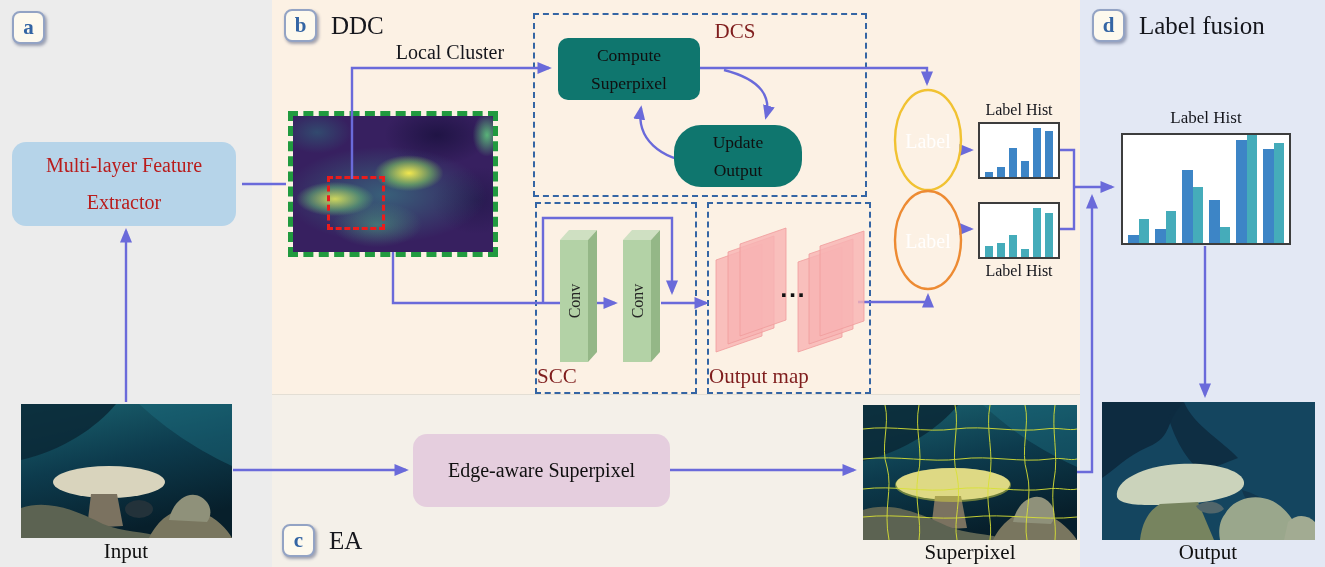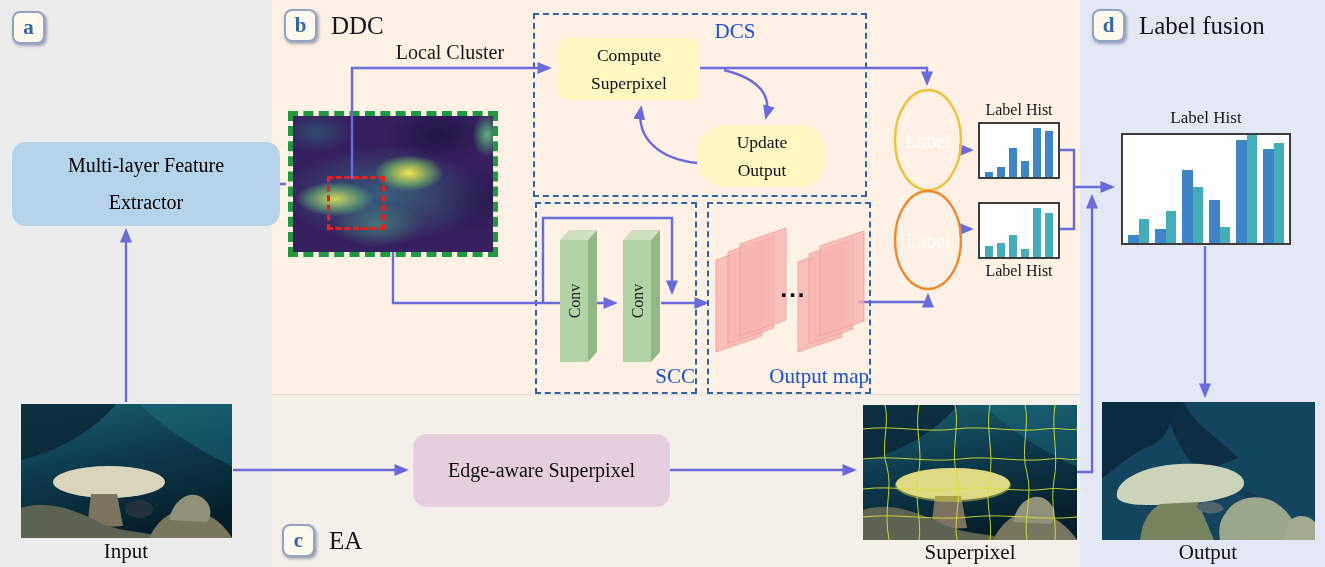--- a/index.html
+++ b/index.html
@@ -6,32 +6,32 @@
   #canvas{position:relative;width:1325px;height:567px;font-family:"Liberation Serif","DejaVu Serif",serif;overflow:hidden;background:#fff;}
   .panel{position:absolute;}
   .panel-a{left:0;top:0;width:272px;height:567px;background:#ececec;}
   .panel-b{left:272px;top:0;width:808px;height:394px;background:#fcf1e4;}
   .panel-c{left:272px;top:394px;width:808px;height:173px;background:#f4f0e9;border-top:1px solid #e3ded4;}
   .panel-d{left:1080px;top:0;width:245px;height:567px;background:#e3e8f4;}
   .hdr{position:absolute;display:flex;align-items:center;z-index:8;}
   .badge{display:inline-flex;align-items:center;justify-content:center;width:29px;height:29px;background:#fdf9ee;border:2px solid #93a3c4;border-radius:8px;box-shadow:1.5px 2px 3px rgba(60,70,110,.45);font-weight:bold;font-size:21px;color:#3465a4;}
   .hdr-title{margin-left:14px;font-size:25px;color:#15161c;}
   .node{position:absolute;display:flex;flex-direction:column;align-items:center;justify-content:center;text-align:center;z-index:7;}
-  .blue-node{left:12px;top:142px;width:268px;height:84px;background:#b6d4e9;border-radius:14px;font-size:20px;line-height:1.85;color:#000000;}
-  .yellow-node{background:#fef9c3;border-radius:10px;font-size:17.5px;line-height:1.6;color:#101010;}
+  .blue-node{left:12px;top:142px;width:224px;height:84px;background:#b6d4e9;border-radius:14px;font-size:20px;line-height:1.85;color:#b91c1c;}
+  .yellow-node{background:#0f766e;border-radius:10px;font-size:17.5px;line-height:1.6;color:#101010;}
   #ca-node{left:558px;top:38px;width:142px;height:62px;}
-  #uc-node{left:698px;top:125px;width:128px;height:62px;border-radius:27px;}
+  #uc-node{left:674px;top:125px;width:128px;height:62px;border-radius:27px;}
   .mauve-node{left:413px;top:434px;width:257px;height:73px;background:#e5cede;border-radius:14px;font-size:20px;color:#101010;}
   .dashed-box{position:absolute;border:2px dashed #3465a4;z-index:4;}
   #dcs-box{left:533px;top:13px;width:330px;height:180px;}
   #scc-box{left:535px;top:202px;width:158px;height:188px;}
   #respond-box{left:707px;top:202px;width:160px;height:188px;}
-  .group-label{position:absolute;font-size:21px;color:#1d4ed8;}
+  .group-label{position:absolute;font-size:21px;color:#7f1d1d;}
   .dcs-label{left:150px;top:4px;width:100px;text-align:center;}
-  .bottom-label{left:0;right:0;bottom:3px;text-align:right;}
+  .bottom-label{left:0;right:0;bottom:3px;text-align:left;}
   .edge-label{position:absolute;font-size:20px;color:#15161c;text-align:center;z-index:6;}
   #local-label{left:375px;top:41px;width:150px;}
   #global-label{left:383px;top:306px;width:150px;}
   .heatmap-wrap{position:absolute;left:288px;top:111px;width:200px;height:136px;border:5px dashed #219a3f;z-index:3;}
   .heatmap{position:absolute;left:0;top:0;width:100%;height:100%;
     background:
       radial-gradient(46px 24px at 58% 42%,rgba(252,240,78,.95),rgba(130,205,95,.55) 48%,rgba(60,150,140,0) 75%),
       radial-gradient(50px 22px at 21% 61%,rgba(222,230,92,.9),rgba(105,190,115,.5) 52%,rgba(60,150,140,0) 78%),
       radial-gradient(20px 30px at 97% 14%,rgba(95,205,125,.85),rgba(95,205,125,0) 72%),
       radial-gradient(60px 30px at 42% 80%,rgba(80,175,130,.5),rgba(80,175,130,0) 75%),

